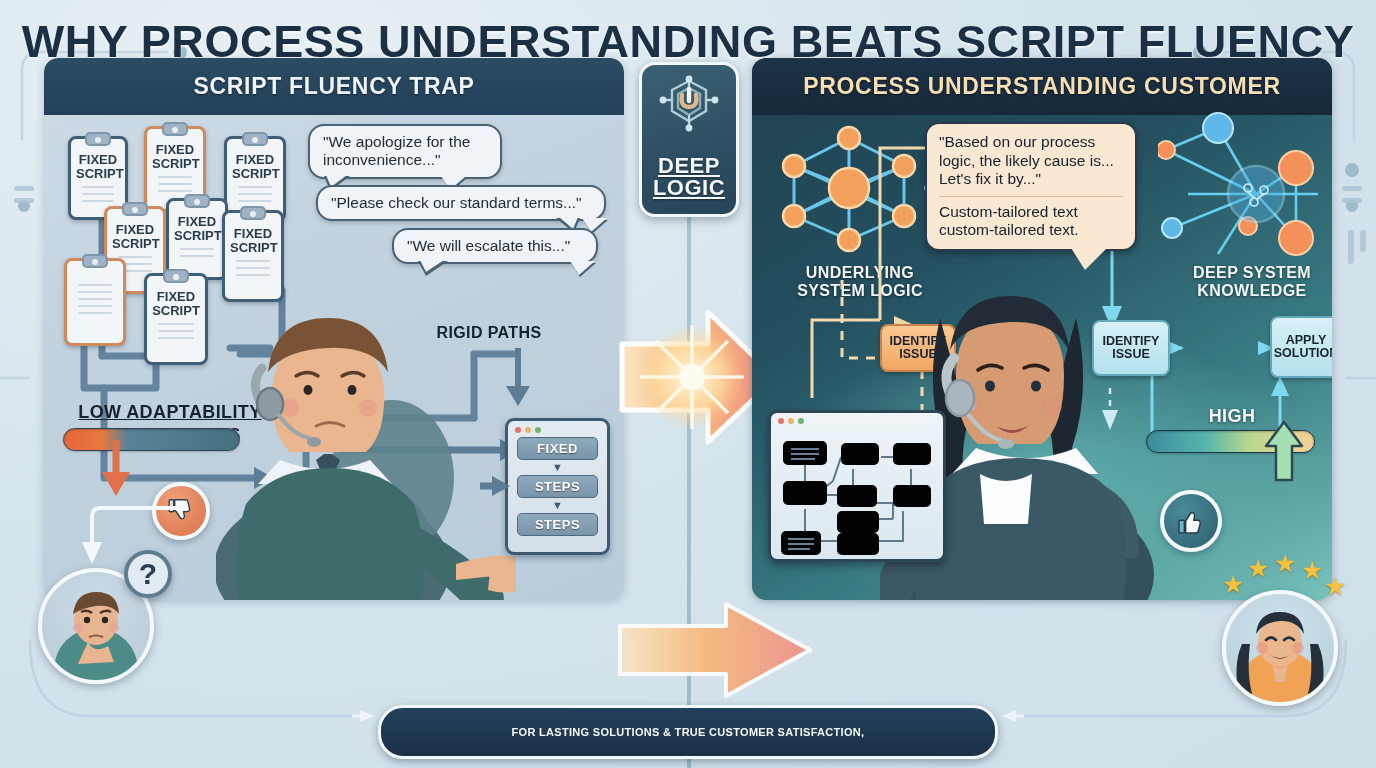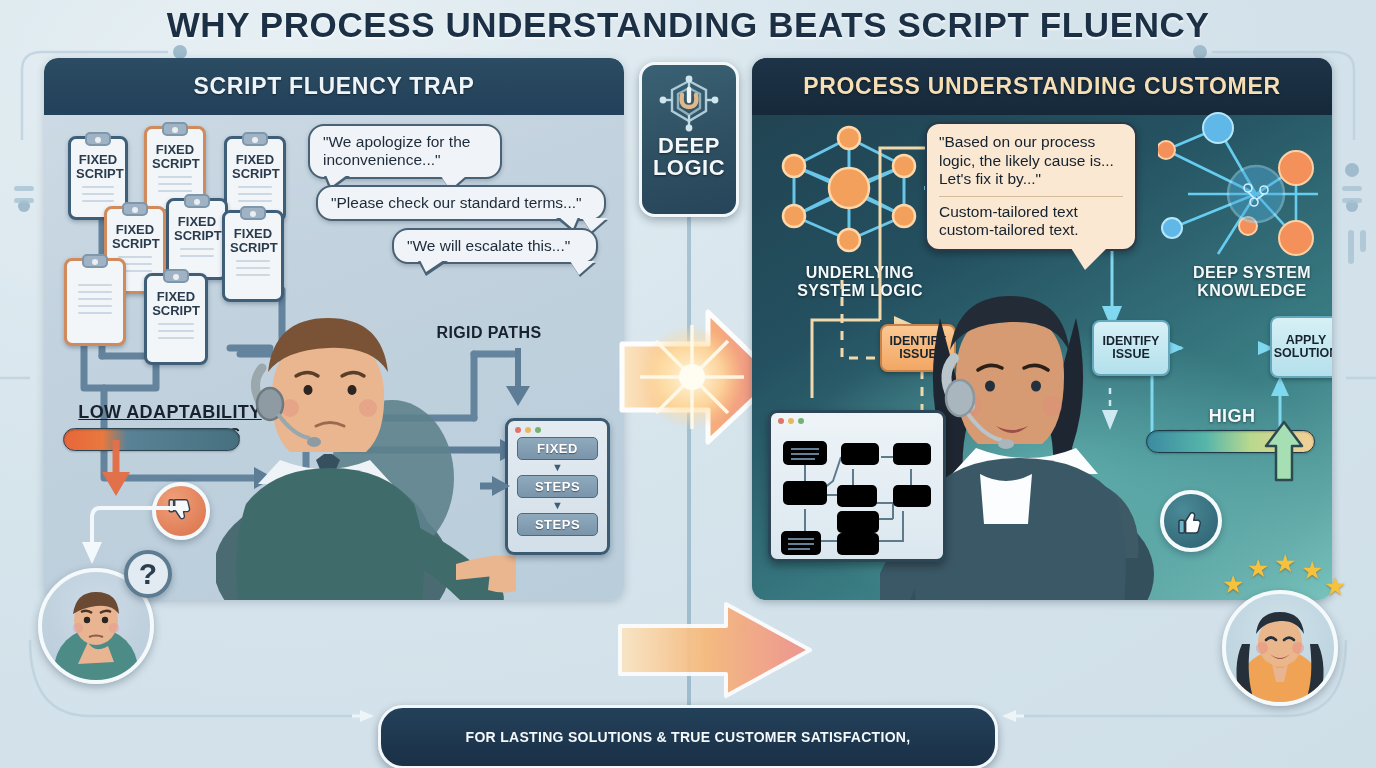--- a/index.html
+++ b/index.html
@@ -11,22 +11,22 @@
   #root {
     position: relative; width: 1376px; height: 768px;
     background:
       radial-gradient(ellipse at 20% 10%, #e7f0f4 0%, #d6e4ec 45%, #cfdfe8 100%);
   }
   
   .bg-svg { position: absolute; inset: 0; width: 100%; height: 100%; }
 
   
   .title {
-    position: absolute; top: 5px; left: 0; width: 1376px; text-align: center;
-    font-size: 35px; font-weight: 800; letter-spacing: .6px;
+    position: absolute; top: 16px; left: 0; width: 1376px; text-align: center;
+    font-size: 45px; font-weight: 800; letter-spacing: .6px;
     color: #1b2f45; text-shadow: 0 2px 2px rgba(255,255,255,.75);
     font-family: "Liberation Sans", sans-serif;
   }
 
   
   .panel { position: absolute; border-radius: 14px; overflow: hidden; }
   #panel-left {
     left: 44px; top: 58px; width: 580px; height: 542px;
     background: linear-gradient(160deg, #cfdce6 0%, #c2d2de 40%, #b9cddb 100%);
     box-shadow: 0 2px 8px rgba(40,60,80,.22);
@@ -54,23 +54,24 @@
 
   
   #deep-logic-badge {
     position: absolute; left: 639px; top: 62px; width: 100px; height: 155px;
     border-radius: 16px; border: 3px solid #f2f7fa;
     background: linear-gradient(165deg, #3a6274 0%, #2e4f61 55%, #27455a 100%);
     box-shadow: 0 3px 10px rgba(20,40,60,.35);
     display: flex; flex-direction: column; align-items: center; padding-top: 10px;
   }
   #deep-logic-badge .dl-text {
-    margin-top: 0; text-align: center; color: #f3f8fb;
+    margin-top: 20px; text-align: center; color: #f3f8fb;
     font-size: 22px; font-weight: 800; line-height: 1.02; letter-spacing: .5px;
     text-shadow: 0 1px 2px rgba(0,0,0,.5);
+    text-decoration: underline;
   }
   #badge-stem {
     position: absolute; left: 687px; top: 217px; width: 4px; height: 551px;
     background: linear-gradient(180deg, #a9c3d2, #9dbbcd);
   }
 
   
   .clipboard {
     position: absolute; border-radius: 8px; padding: 5px;
     background: #f3f6f9;
@@ -202,25 +203,25 @@
 
   
   .outcome {
     position: absolute; text-align: center; font-size: 21.5px; font-weight: 800;
     color: #14202c; line-height: 1.16; letter-spacing: .3px;
     text-shadow: 0 1px 2px rgba(255,255,255,.55);
   }
 
   
   #bottom-banner {
-    position: absolute; left: 378px; top: 705px; width: 620px; height: 64px;
+    position: absolute; left: 378px; top: 705px; width: 620px; height: 54px;
     border-radius: 25px; border: 3px solid #f1f7fa;
     background: linear-gradient(180deg,#23415a,#1a3046);
     display: flex; align-items: center; justify-content: center; text-align: center;
-    color: #f4f9fc; font-size: 14px; font-weight: 800; line-height: 1.18;
+    color: #f4f9fc; font-size: 11px; font-weight: 800; line-height: 1.18;
     letter-spacing: .3px; box-shadow: 0 3px 8px rgba(10,30,50,.35);
   }
 
   .star { color: #f5c23e; font-size: 25px; position: absolute;
           text-shadow: 0 1px 2px rgba(120,70,0,.5); }
 </style>
 </head>
 <body>
 
 <div id="root">

